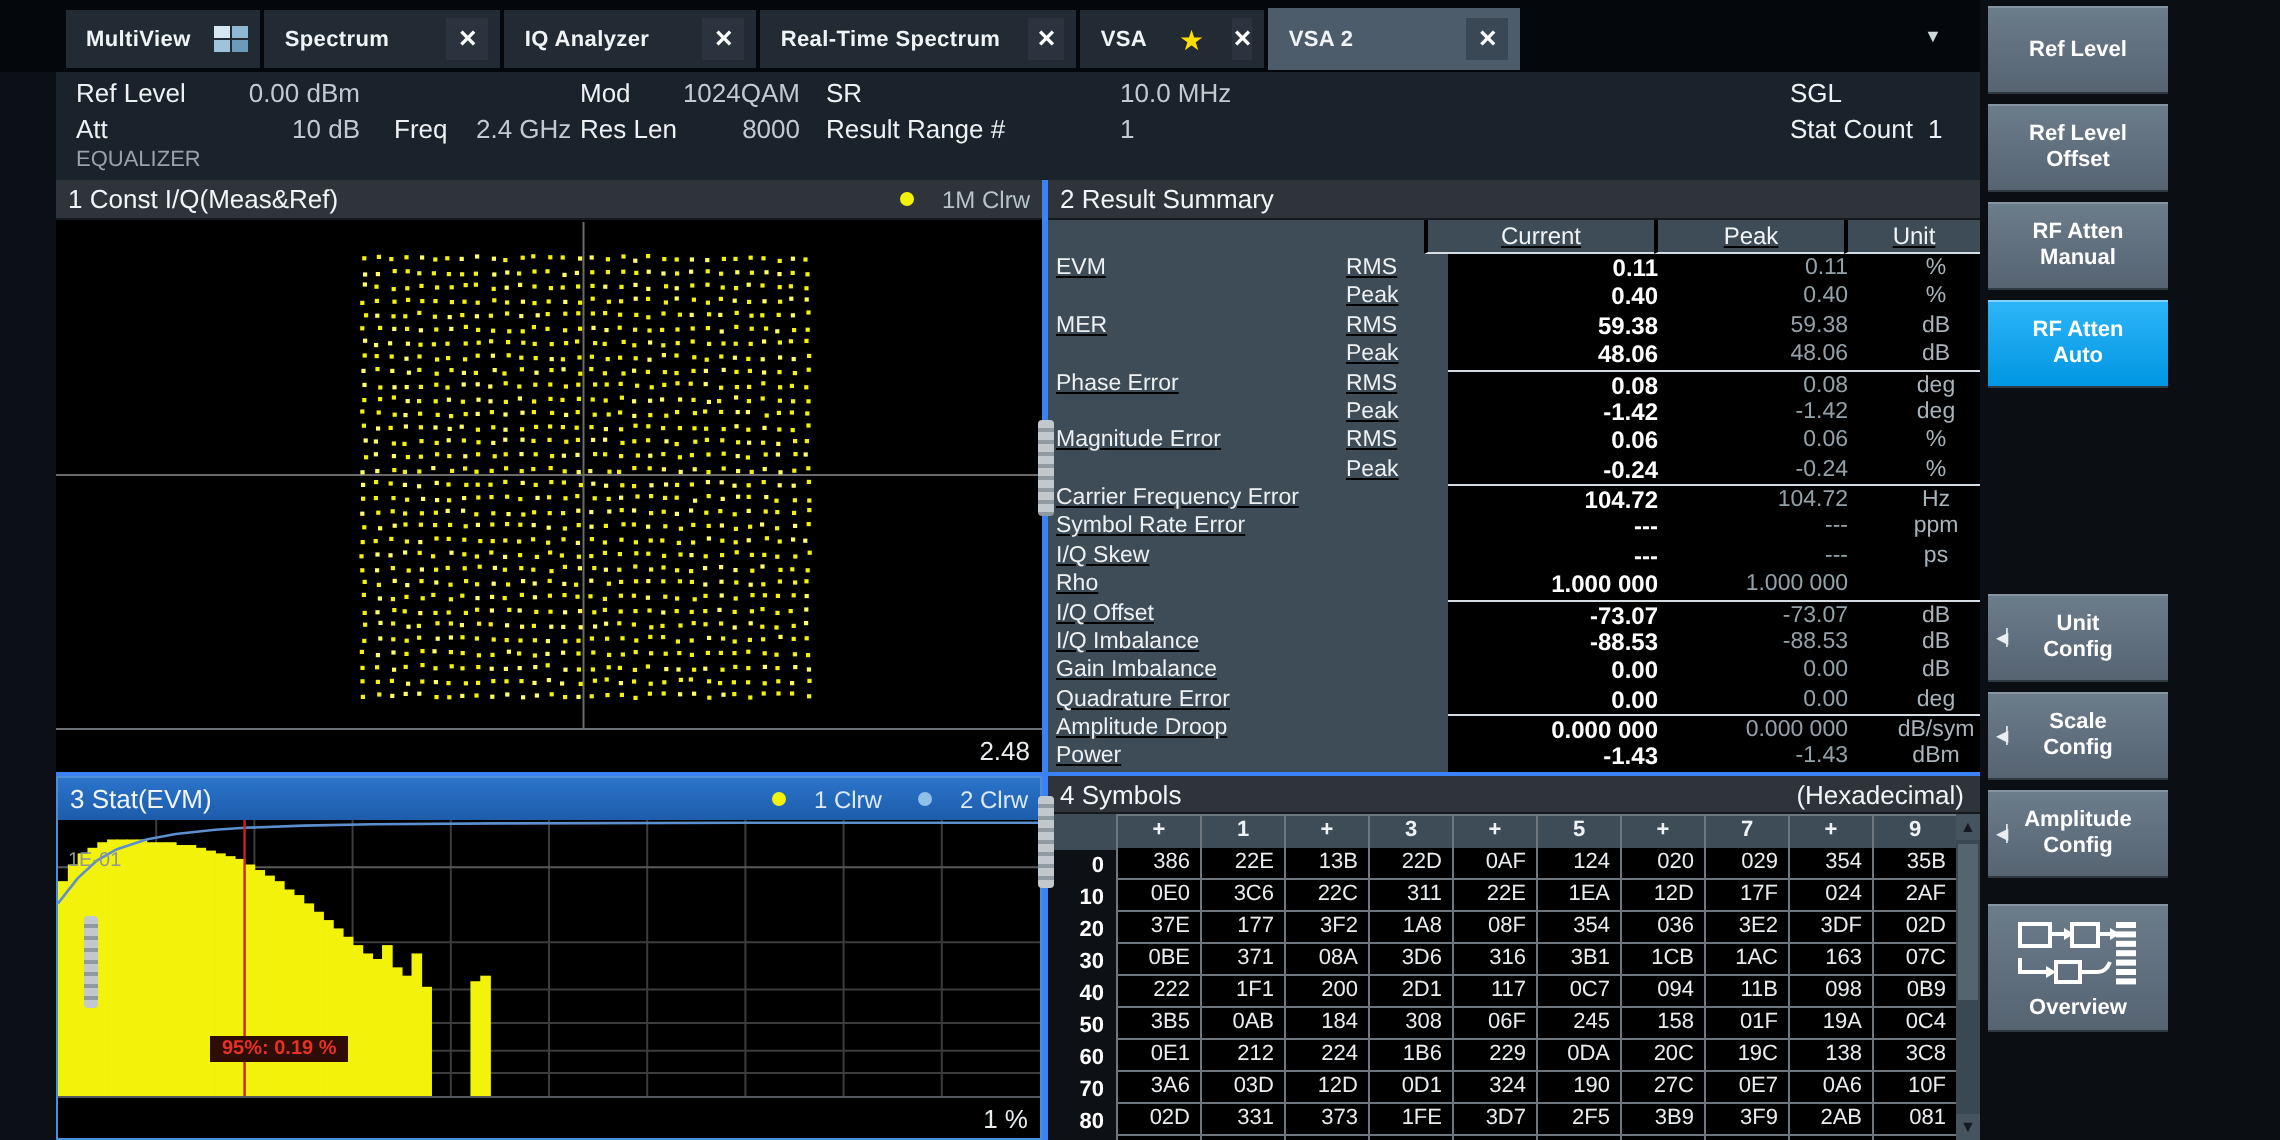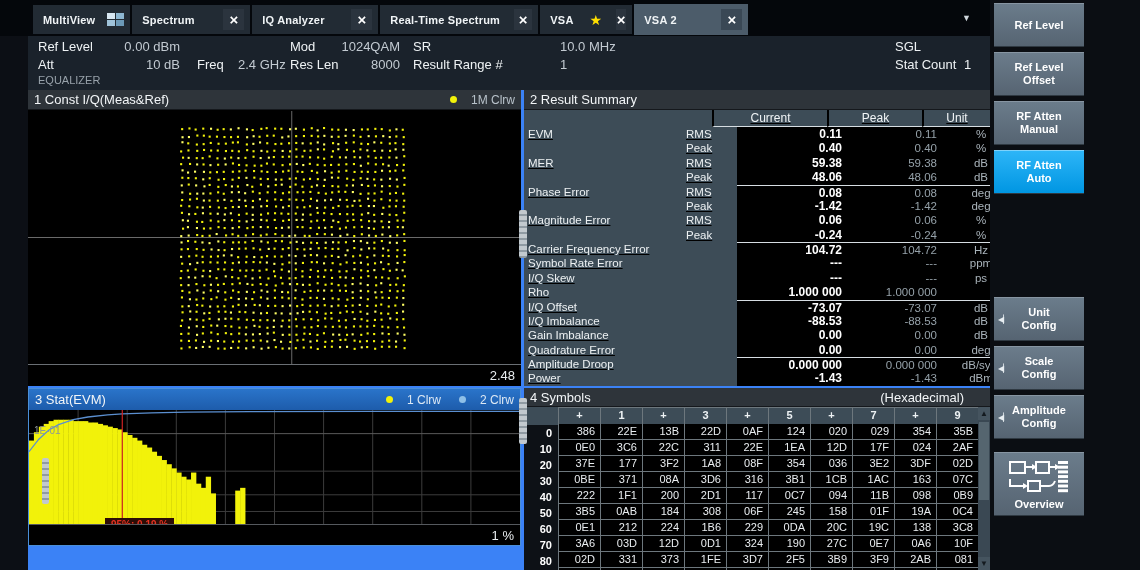--- a/index.html
+++ b/index.html
@@ -35,21 +35,21 @@
               border-bottom:1px solid #15181c;display:flex;align-items:center;justify-content:space-between;
               padding:0 6px;box-sizing:border-box;}
   .win-title{font-size:13px;color:#f2f5f7;white-space:nowrap;}
   .legend{display:flex;align-items:center;gap:12px;font-size:12px;color:#b8c2ca;white-space:nowrap;}
   .dot{display:inline-block;width:7px;height:7px;border-radius:50%;margin-right:2px;}
   .dot-y{background:#f2f20a;}
   .dot-b{background:#8fc0e8;}
 
   #win1{left:0;top:0;width:493px;height:296px;}
   #win2{left:496px;top:0;width:466px;height:296px;}
-  #win3{left:0;top:298px;width:493px;height:158px;box-sizing:border-box;border:1px solid #4a8fd8;}
+  #win3{left:0;top:298px;width:493px;height:182px;box-sizing:border-box;border:1px solid #4a8fd8;}
   #win4{left:496px;top:298px;width:466px;height:182px;}
 
   #win3 .win-header{background:linear-gradient(180deg,#2a74ca,#1d5cab);border-bottom:none;height:21px;}
   #win3 .legend{color:#dce8f4;}
 
   .axis-strip{position:absolute;left:0;right:0;bottom:0;height:21px;background:#000;border-top:1px solid #6a6f74;}
   .axis-strip .axl{position:absolute;left:6px;top:3px;font-size:13px;color:#e8ecef;margin-top:32px;}
   .axis-strip .axr{position:absolute;right:6px;top:3px;font-size:13px;color:#e8ecef;}
   #win3 .axis-strip{border-top:1px solid #55595e;height:20px;}
 
@@ -62,32 +62,32 @@
   .stat-marker-label{position:absolute;left:76px;top:108px;background:#2d0d06;color:#e63222;
                      font-size:10px;font-weight:bold;padding:1px 6px;}
 
   
   .rs-table{position:absolute;left:0;top:20px;right:0;bottom:0;display:flex;flex-direction:column;text-decoration:underline;}
   .rs-hrow{display:flex;height:17px;flex:none;}
   .rs-hcell{background:#3d4c57;color:#f0f4f6;font-size:12px;text-align:center;line-height:17px;
             border-left:2px solid #000;box-sizing:border-box;border-bottom:1px solid #d6dde2;}
   .rs-hspacer{width:188px;background:#3d4c57;flex:none;}
   .rs-row{display:flex;height:14.39px;flex:none;}
-  .rs-name{width:162px;flex:none;background:#3d4c57;color:#edf1f3;font-size:11.5px;line-height:14px;
+  .rs-name{width:149px;flex:none;background:#3d4c57;color:#edf1f3;font-size:11.5px;line-height:14px;
            padding-left:4px;box-sizing:border-box;white-space:nowrap;overflow:visible;}
   .rs-sub{width:51px;flex:none;background:#3d4c57;color:#edf1f3;font-size:11.5px;line-height:14px;}
   .rs-cur{width:115px;flex:none;background:#000;color:#fff;font-weight:bold;font-size:12px;line-height:14px;
           text-align:right;padding-right:10px;box-sizing:border-box;}
   .rs-peak{width:95px;flex:none;background:#000;color:#95a1a9;font-size:11.5px;line-height:14px;
            text-align:right;padding-right:10px;box-sizing:border-box;}
   .rs-unit{width:68px;flex:none;background:#000;color:#a9b3ba;font-size:11.5px;line-height:14px;text-align:center;}
   .rs-row.sep .rs-cur,.rs-row.sep .rs-peak,.rs-row.sep .rs-unit{border-top:1px solid #d6dde2;box-sizing:border-box;}
 
   
-  .sym-note{font-size:13px;color:#f2f5f7;margin-right:20px;}
+  .sym-note{font-size:13px;color:#f2f5f7;margin-right:2px;}
   .sym-wrap{position:absolute;left:0;top:19px;right:12px;bottom:0;display:flex;overflow:hidden;}
   .sym-labels{width:34px;flex:none;display:flex;flex-direction:column;}
   .sym-corner{height:18px;background:#3d4c57;flex:none;}
   .sym-rowlabel{height:16px;flex:none;background:#0d1116;color:#fff;font-size:11px;font-weight:bold;
                 text-align:right;padding-right:6px;line-height:16px;box-sizing:border-box;}
   .sym-grid{display:grid;grid-template-columns:repeat(10,41px);grid-auto-rows:15px;gap:1px;
             background:#6d777d;padding:1px;align-content:start;height:fit-content;}
   .sym-h{background:#3d4c57;color:#eef2f4;font-size:11px;font-weight:bold;text-align:center;line-height:15px;grid-row:1;height:16px;}
   .sym-c{background:#000;color:#e9edf0;font-size:11px;text-align:right;padding-right:5px;line-height:15px;box-sizing:border-box;}
   .sym-scroll{position:absolute;right:0;top:19px;bottom:0;width:12px;background:#3a4853;}
@@ -140,21 +140,21 @@
         </div>
         <div class="tab" style="width: 158px;">
           <span class="tab-label">Real-Time Spectrum</span>
           <span class="tab-close">×</span>
         </div>
         <div class="tab" style="width: 92px;">
           <span class="tab-label">VSA</span>
           <span class="tab-star">★</span>
           <span class="tab-close">×</span>
         </div>
-        <div class="tab active" style="width: 114px;">
+        <div class="tab active" style="width: 126px;">
           <span class="tab-label">VSA 2</span>
           <span class="tab-close">×</span>
         </div>
       </div>
     <span class="tab-overflow" id="tab-overflow">▼</span>
   </div>
 
   <div class="settings">
     <span class="s-label" style="left:10px;top:3px">Ref Level</span>
     <span class="s-value" style="left:70px;top:3px;width:82px;text-align:right">0.00 dBm</span>

